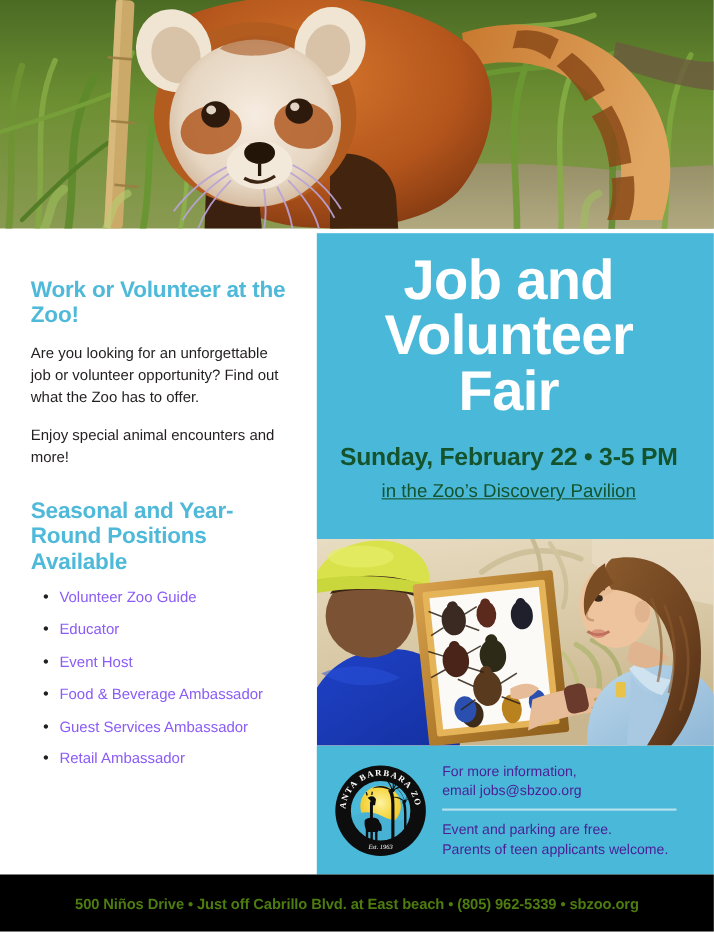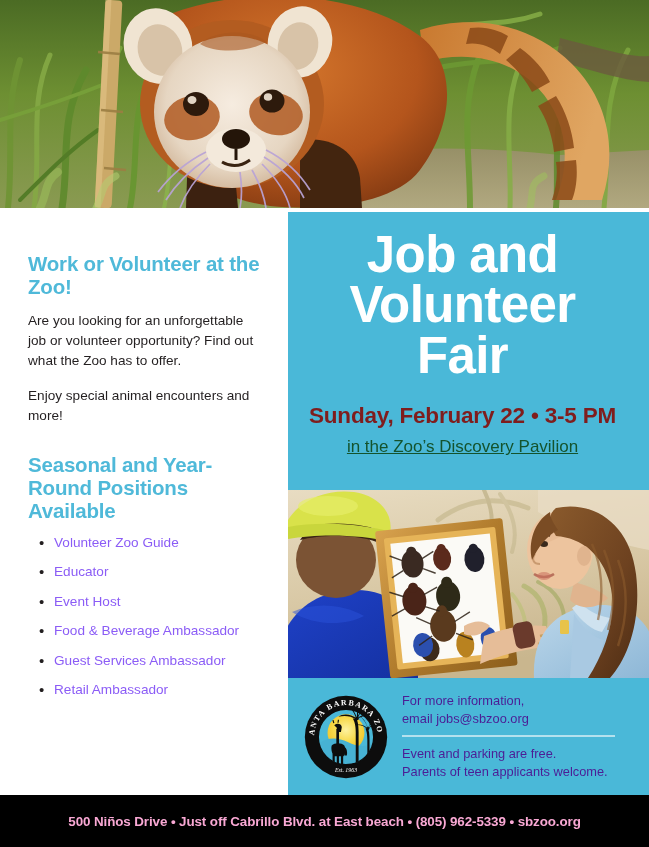--- a/index.html
+++ b/index.html
@@ -43,21 +43,21 @@
   
   .blue-panel {
     position:absolute; left:288px; top:212px; width:361px; height:278px;
     background:#4ab8d8; padding:18px 14px 0 2px; text-align:center;
   }
   .title-big {
     color:#ffffff; font-weight:bold; font-size:51px; line-height:0.99;
     letter-spacing:-0.6px;
   }
   .title-date {
-    color:#7f1d1d; font-weight:bold; font-size:22.5px; margin-top:22px;
+    color:#14532d; font-weight:bold; font-size:22.5px; margin-top:22px;
     letter-spacing:-0.2px;
   }
   .title-sub {
     color:#14532d; font-size:17px; margin-top:8px; font-weight:400;text-decoration:underline;
   }
 
   
   .photo2 { position:absolute; left:288px; top:490px; width:361px; height:188px; overflow:hidden; }
   .photo2 svg { display:block; width:361px; height:188px; }
 
@@ -70,21 +70,21 @@
   .contact-text { margin-left:14px; color:#4c1d95; }
   .contact-text .line { font-size:12.8px; line-height:1.42; }
   .divider { height:2px; background:#c7e7f2; margin:7px 0 8px 0; width:213px; opacity:.85; }
 
   
   .bottom-bar {
     position:absolute; left:0; top:795px; width:649px; height:52px;
     background:#000000; display:flex; align-items:center; justify-content:center;
   }
   .bottom-bar .addr {
-    color:#f9a8d4; font-weight:bold; font-size:13.4px; letter-spacing:-0.1px;
+    color:#4d7c0f; font-weight:bold; font-size:13.4px; letter-spacing:-0.1px;
   }
 </style>
 </head>
 <body>
 
 <div class="flyer">
 
   <div class="hero">
     <svg viewBox="0 0 649 208" xmlns="http://www.w3.org/2000/svg" preserveAspectRatio="xMidYMid slice">
       <defs>

